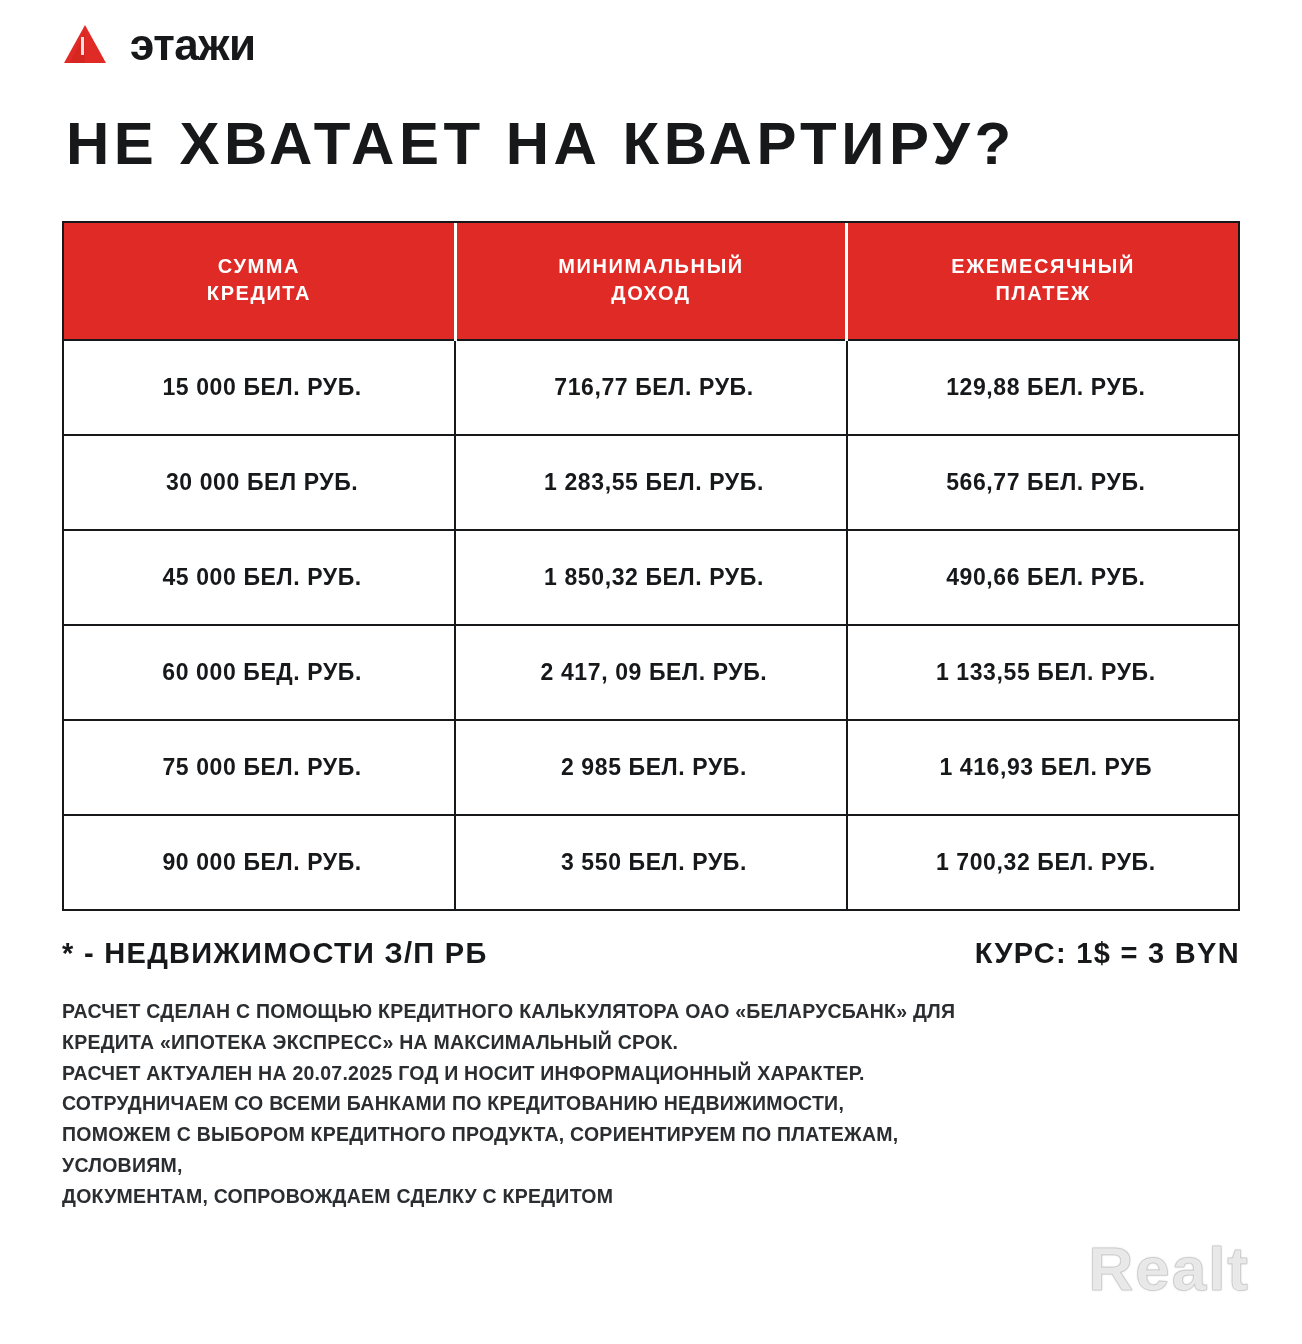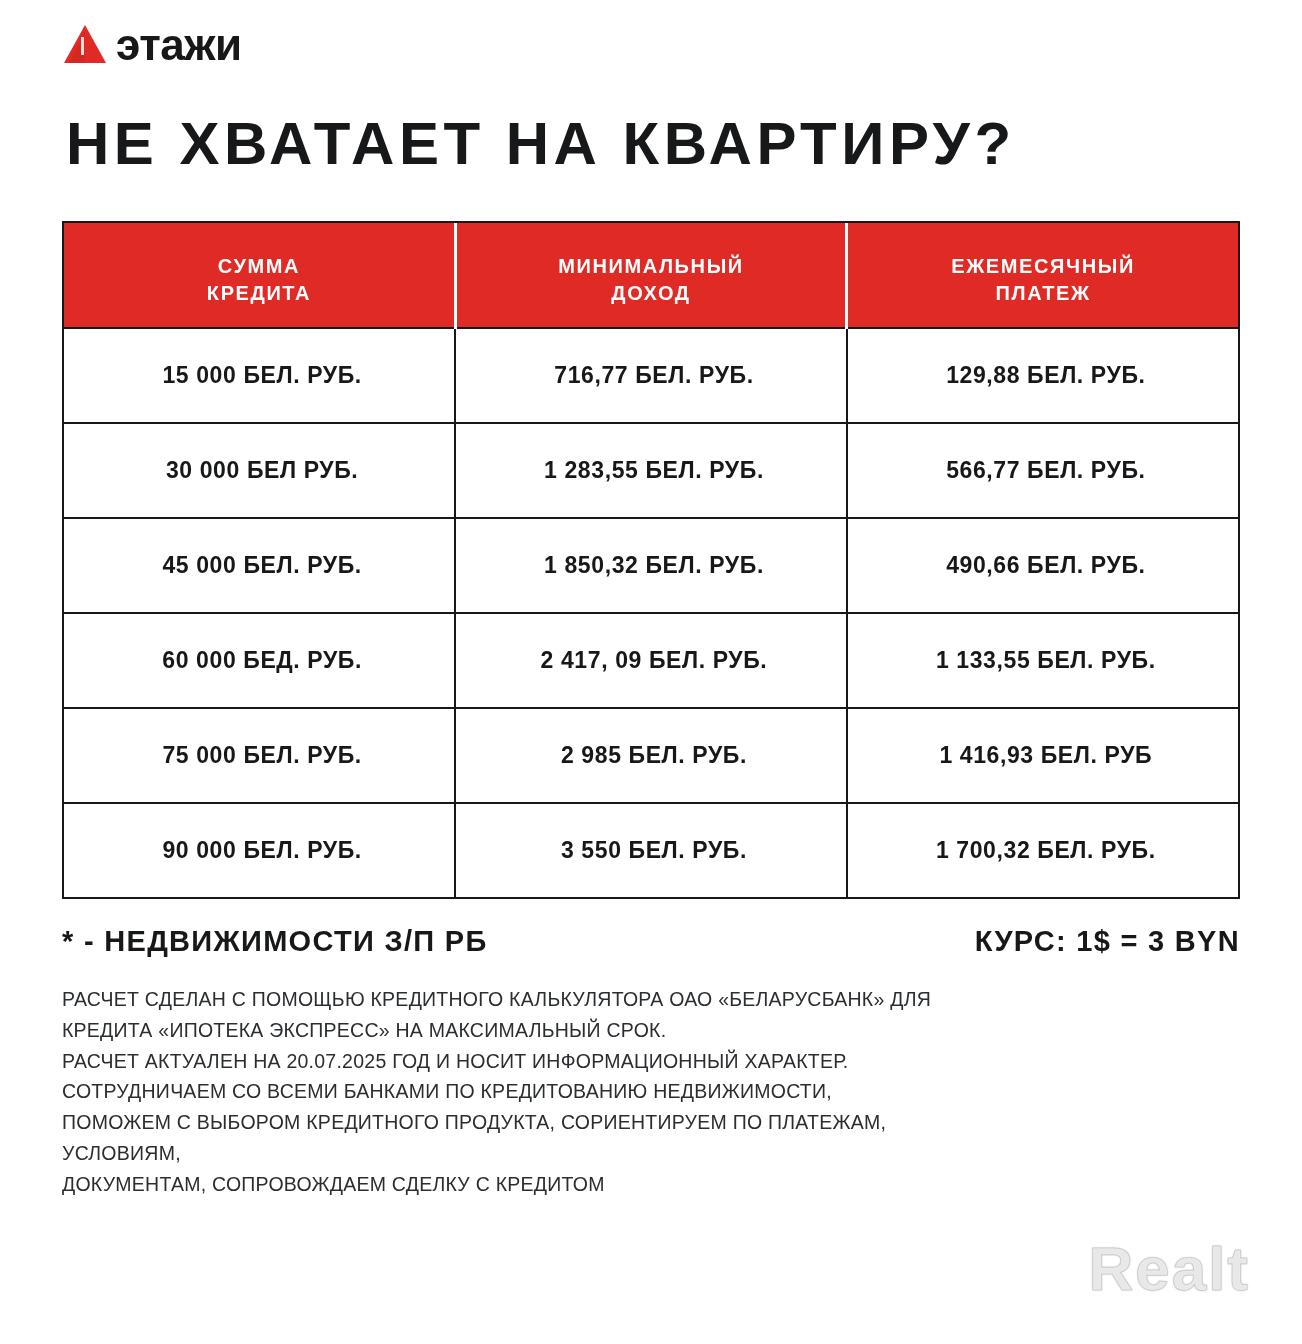--- a/index.html
+++ b/index.html
@@ -21,21 +21,21 @@
     width: 1302px;
     min-height: 1344px;
     padding: 0;
     box-sizing: border-box;
   }
 
   
   .logo-row {
     display: flex;
     align-items: center;
-    gap: 8px;
+    gap: 22px;
     padding: 14px 0 0 62px;
     height: 62px;
   }
   .logo-mark {
     width: 46px;
     height: 44px;
     position: relative;
     flex: 0 0 auto;
   }
   .logo-mark svg { display: block; }
@@ -70,21 +70,21 @@
     border-collapse: collapse;
     width: 100%;
     table-layout: fixed;
   }
   table.rate-table th {
     background: #e02a26;
     color: #ffffff;
     font-size: 20px;
     font-weight: bold;
     letter-spacing: 1.6px;
-    padding: 30px 6px 20px 6px;
+    padding: 30px 6px 32px 6px;
     text-align: center;
     border-right: 3px solid #ffffff;
     line-height: 1.35;
     text-transform: uppercase;
   }
   table.rate-table th:last-child { border-right: none; }
   table.rate-table td {
     font-size: 23px;
     font-weight: bold;
     letter-spacing: 0.6px;
@@ -106,21 +106,21 @@
     font-size: 29px;
     font-weight: bold;
     letter-spacing: 1.3px;
     color: #16181a;
   }
 
   
   .disclaimer {
     margin: 26px 62px 0 62px;
     font-size: 19.5px;
-    font-weight: normal;
+    font-weight: bold;
     line-height: 1.58;
     letter-spacing: 0.25px;
     color: #2b2e31;
     text-transform: uppercase;
     position: relative;
     z-index: 2;
   }
   .disclaimer p { margin: 0; }
 
   

